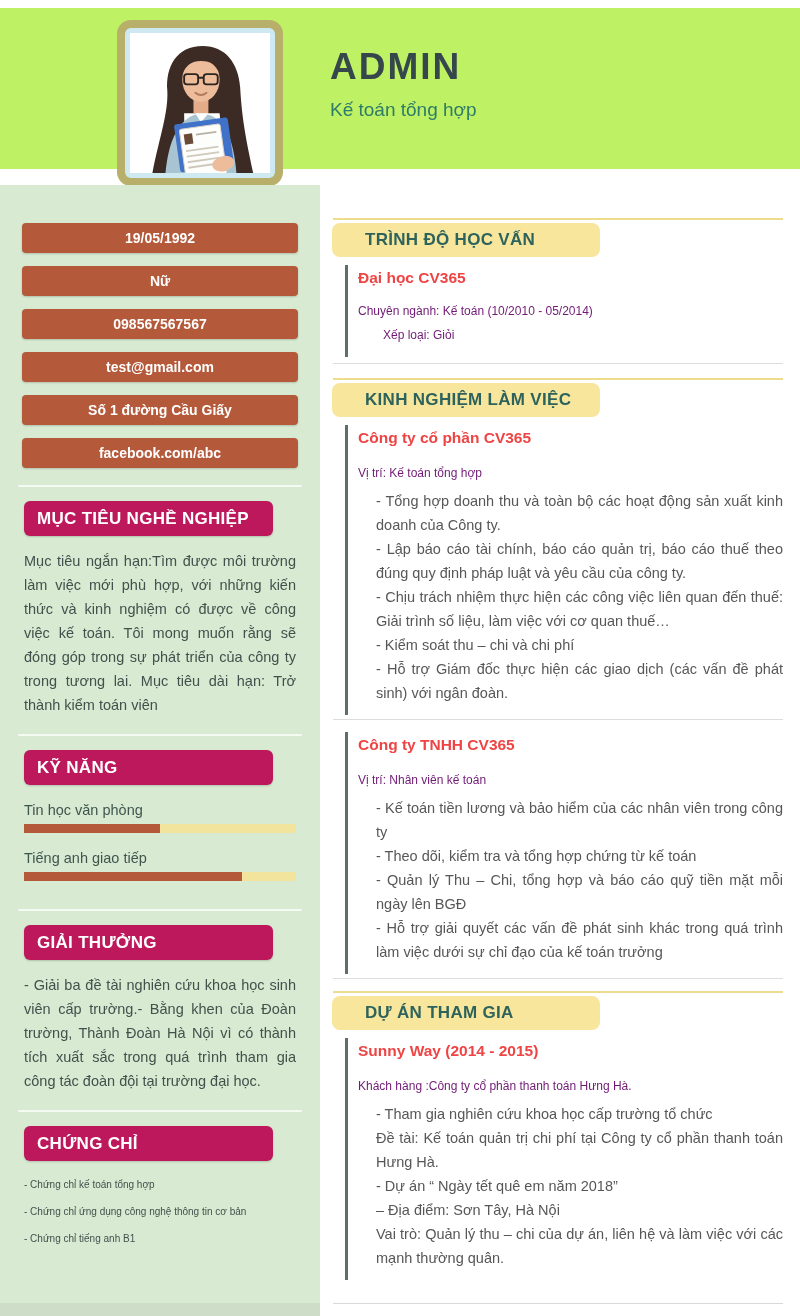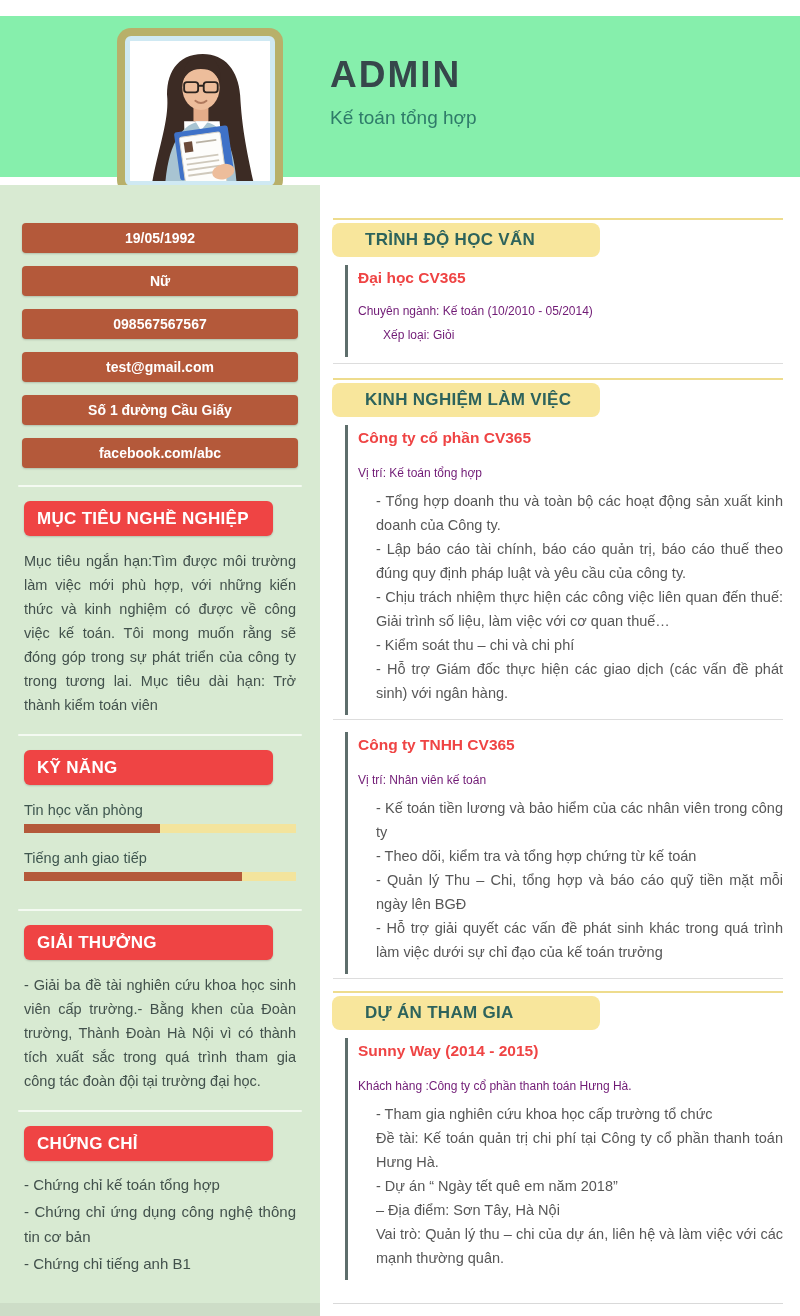--- a/index.html
+++ b/index.html
@@ -1,45 +1,45 @@
 <!DOCTYPE html>
 <html><head>
 <meta charset="utf-8">
 <style>
   html,body { margin:0; padding:0; background:#ffffff; font-family:"Liberation Sans", sans-serif; }
   .page { position:relative; width:800px; height:1316px; background:#ffffff; overflow:hidden; }
 
   
-  .header { position:absolute; left:0; top:16px; width:800px; height:161px; background:#86efac; }
+  .header { position:absolute; left:0; top:8px; width:800px; height:161px; background:#bef264; }
   .photo-frame { position:absolute; left:117px; top:12px; width:166px; height:166px;
                  background:#b8b06a; border-radius:14px; box-sizing:border-box; padding:8px; }
   .photo-inner { width:100%; height:100%; background:#ffffff; border:5px solid #cfe9f3;
                  border-radius:6px; box-sizing:border-box; overflow:hidden; }
   .photo-inner svg { display:block; width:100%; height:100%; }
   .header-text { position:absolute; left:330px; top:38px; }
   .name { font-size:37px; font-weight:600; color:#36474b; letter-spacing:2px; }
   .subtitle { margin-top:11px; font-size:19px; color:#2e7b69; }
 
   
   .sidebar { position:absolute; left:0; top:185px; width:320px; height:1131px;
              background:#d8ead2; box-sizing:border-box; padding:30px 24px 0 24px; }
   .chip { height:30px; margin:8px -2px 13px -2px; background:#b4593a; border-radius:4px;
           color:#ffffff; font-size:14px; font-weight:bold; display:flex; align-items:center;
           justify-content:center; box-shadow:0 1px 2px rgba(0,0,0,.18); }
   .side-sep { height:2px; background:#f4faf2; margin:17px -6px 14px -6px; border-radius:1px; }
-  .side-header { height:35px; width:249px; background:#ef4444; border-radius:6px; color:#ffffff;
+  .side-header { height:35px; width:249px; background:#be185d; border-radius:6px; color:#ffffff;
                  font-weight:bold; font-size:17px; letter-spacing:.3px; display:flex;
                  align-items:center; padding-left:13px; box-sizing:border-box;
                  box-shadow:0 1px 2px rgba(0,0,0,.18); }
   .side-par { margin-top:13px; font-size:14.5px; line-height:24px; color:#42514c; text-align:justify; }
   .skill { margin-top:17px; }
   .skill-label { font-size:14.5px; color:#3f564f; }
   .skill-track { margin-top:6px; height:9px; background:#f3e49d; position:relative; }
   .skill-fill { position:absolute; left:0; top:0; bottom:0; background:#b4593a; }
-  .cert-line { margin-top:2px; font-size:15px; line-height:25px; color:#42514c; text-align:justify; }
+  .cert-line { margin-top:2px; font-size:10px; line-height:25px; color:#42514c; text-align:justify; }
   .footer-strip { position:absolute; left:0; bottom:0; width:320px; height:13px; background:#cdddc7; }
 
   
   .main { position:absolute; left:320px; top:185px; width:480px; height:1131px;
           background:#ffffff; box-sizing:border-box; padding-top:33px; }
   .y-line { height:2px; background:#eedc8d; margin:0 17px 0 13px; }
   .g-line { height:1px; background:#dddddd; margin:0 17px 0 13px; }
   .badge { margin:3px 0 0 12px; width:268px; height:34px; background:#f8e69c; border-radius:8px;
            display:flex; align-items:center; padding-left:33px; box-sizing:border-box;
            font-size:17px; font-weight:bold; color:#2d635c; letter-spacing:.3px; }
@@ -160,21 +160,21 @@
     <div class="badge">KINH NGHIỆM LÀM VIỆC</div>
 
     <div class="block">
       <div class="block-title">Công ty cổ phần CV365</div>
       <div class="line mt12">Vị trí: Kế toán tổng hợp</div>
       <div class="bullets">
         <div class="bullet">- Tổng hợp doanh thu và toàn bộ các hoạt động sản xuất kinh doanh của Công ty.</div>
         <div class="bullet">- Lập báo cáo tài chính, báo cáo quản trị, báo cáo thuế theo đúng quy định pháp luật và yêu cầu của công ty.</div>
         <div class="bullet">- Chịu trách nhiệm thực hiện các công việc liên quan đến thuế: Giải trình số liệu, làm việc với cơ quan thuế…</div>
         <div class="bullet">- Kiểm soát thu – chi và chi phí</div>
-        <div class="bullet">- Hỗ trợ Giám đốc thực hiện các giao dịch (các vấn đề phát sinh) với ngân hàng.</div>
+        <div class="bullet">- Hỗ trợ Giám đốc thực hiện các giao dịch (các vấn đề phát sinh) với ngân đoàn.</div>
       </div>
     </div>
 
     <div class="g-line gl-mt4"></div>
 
     <div class="block blk-mt12">
       <div class="block-title">Công ty TNHH CV365</div>
       <div class="line mt12">Vị trí: Nhân viên kế toán</div>
       <div class="bullets">
         <div class="bullet">- Kế toán tiền lương và bảo hiểm của các nhân viên trong công ty</div>

